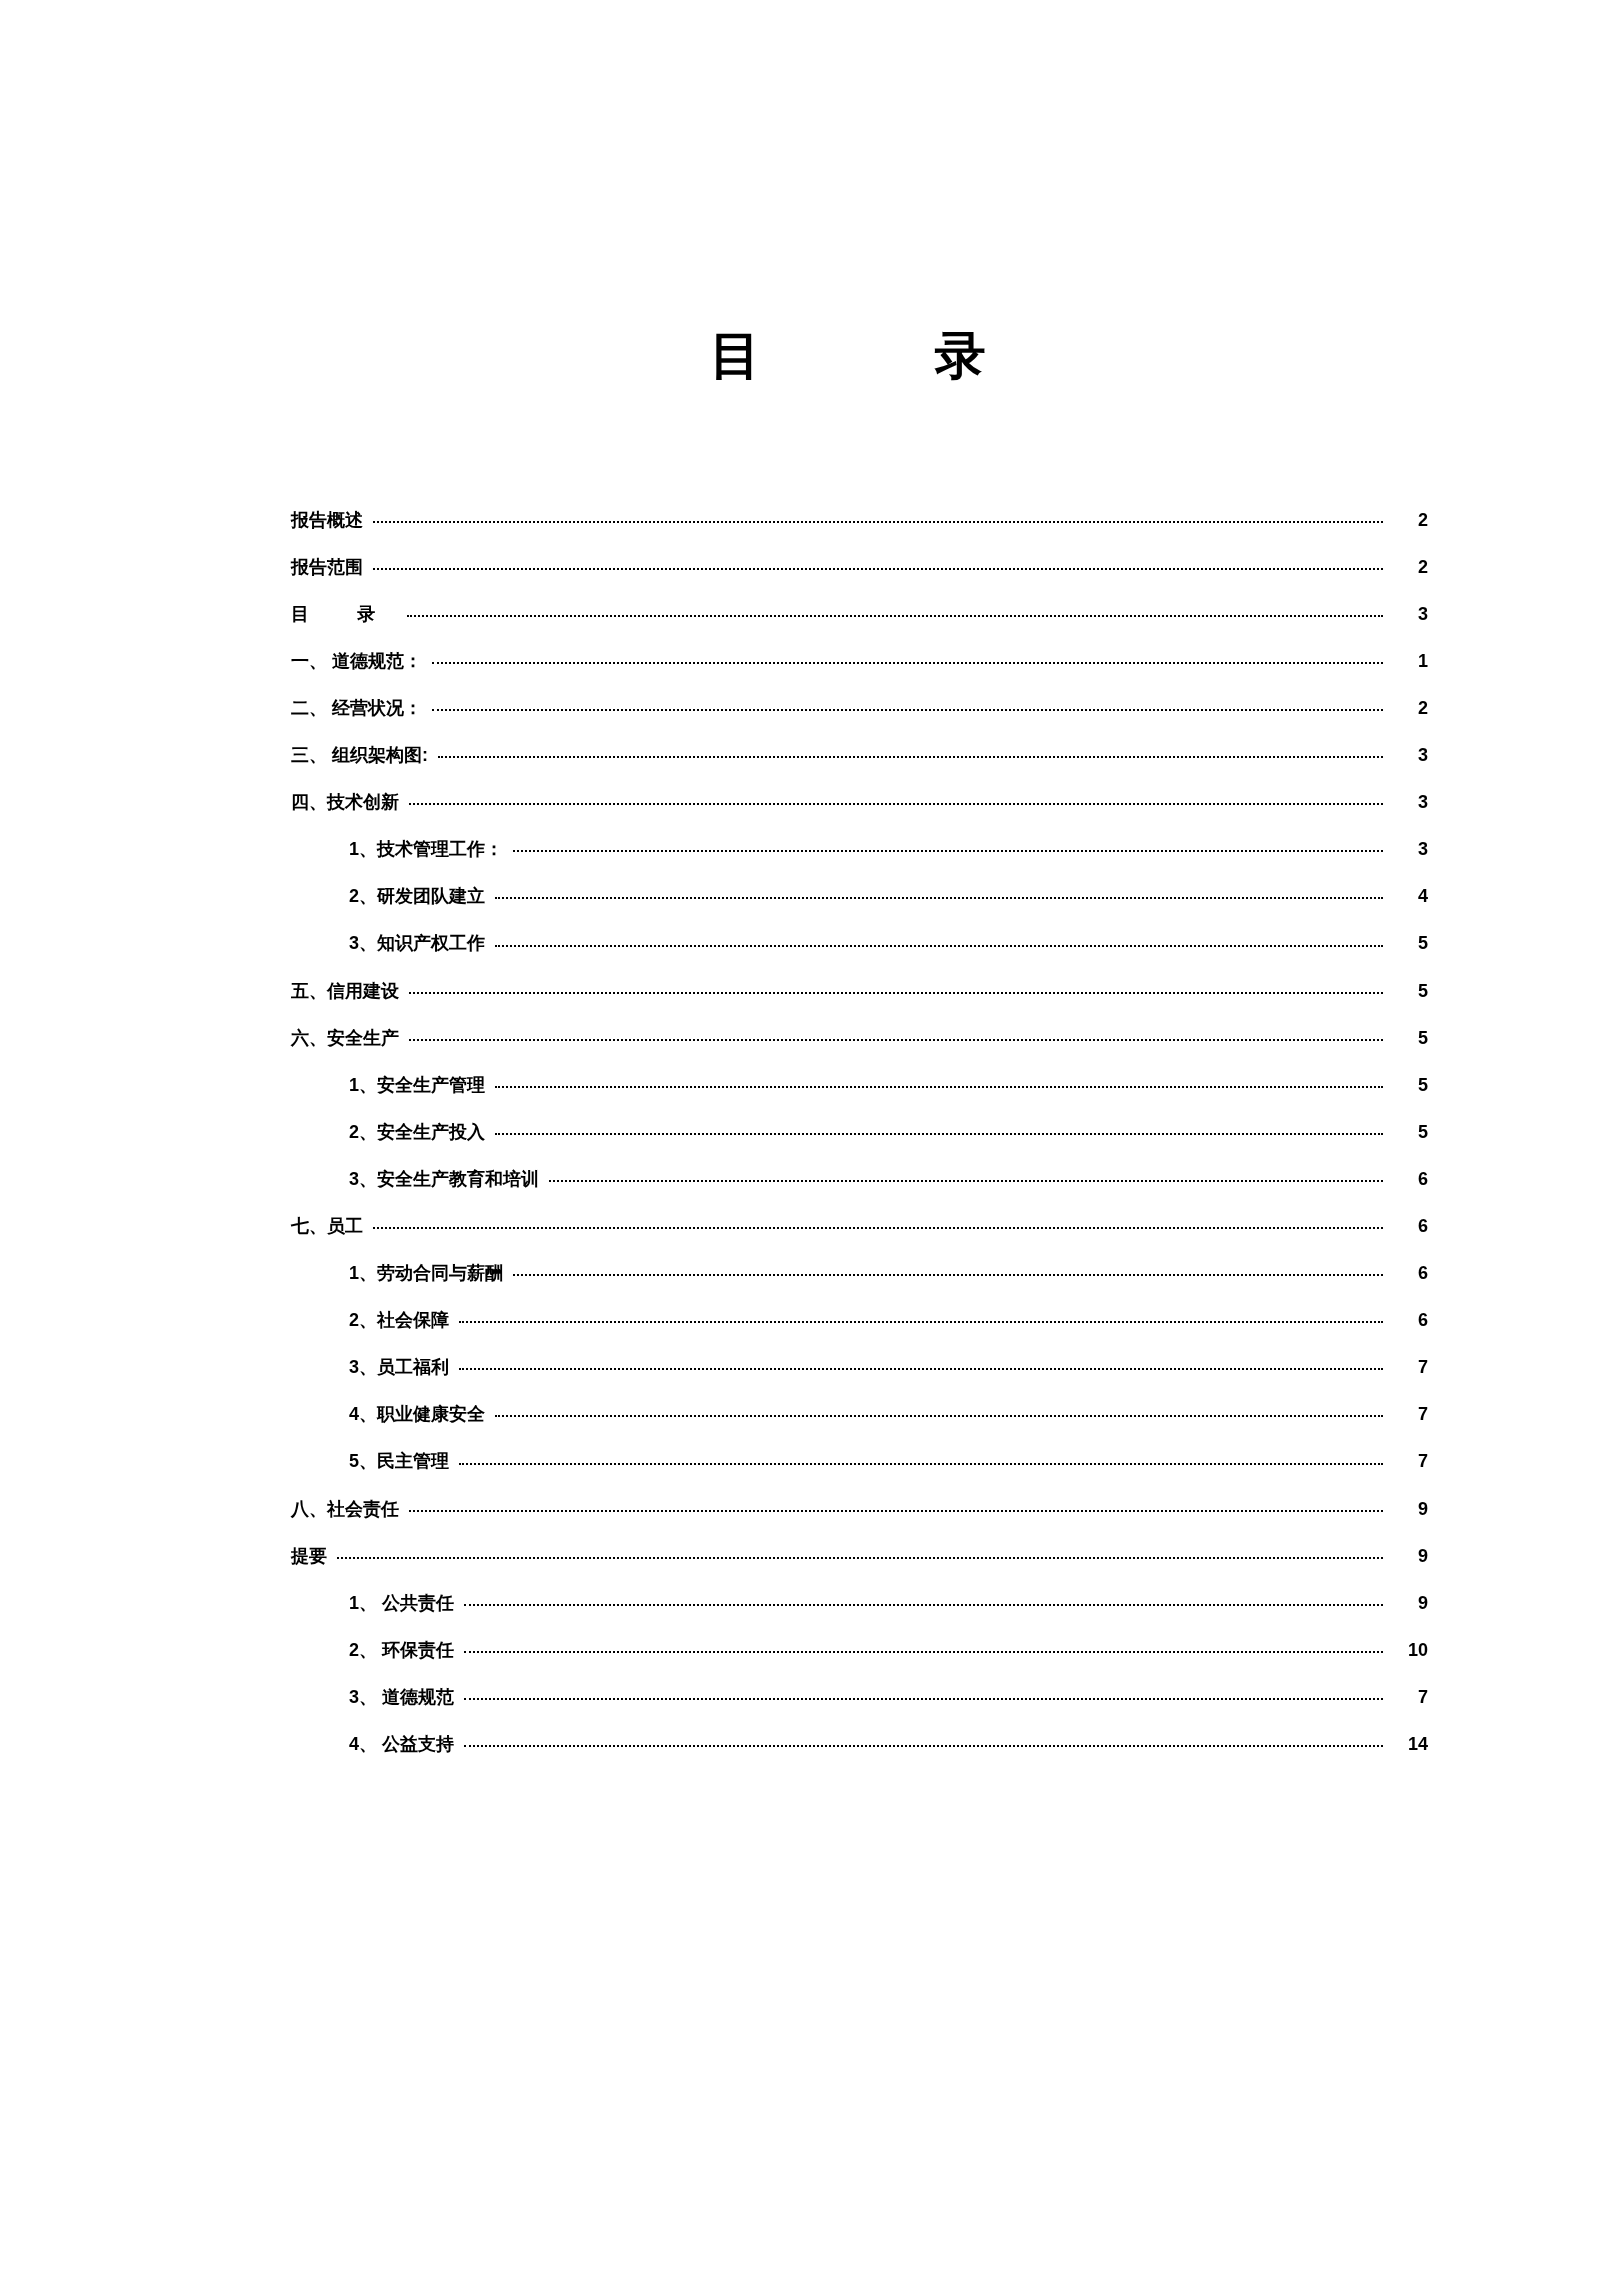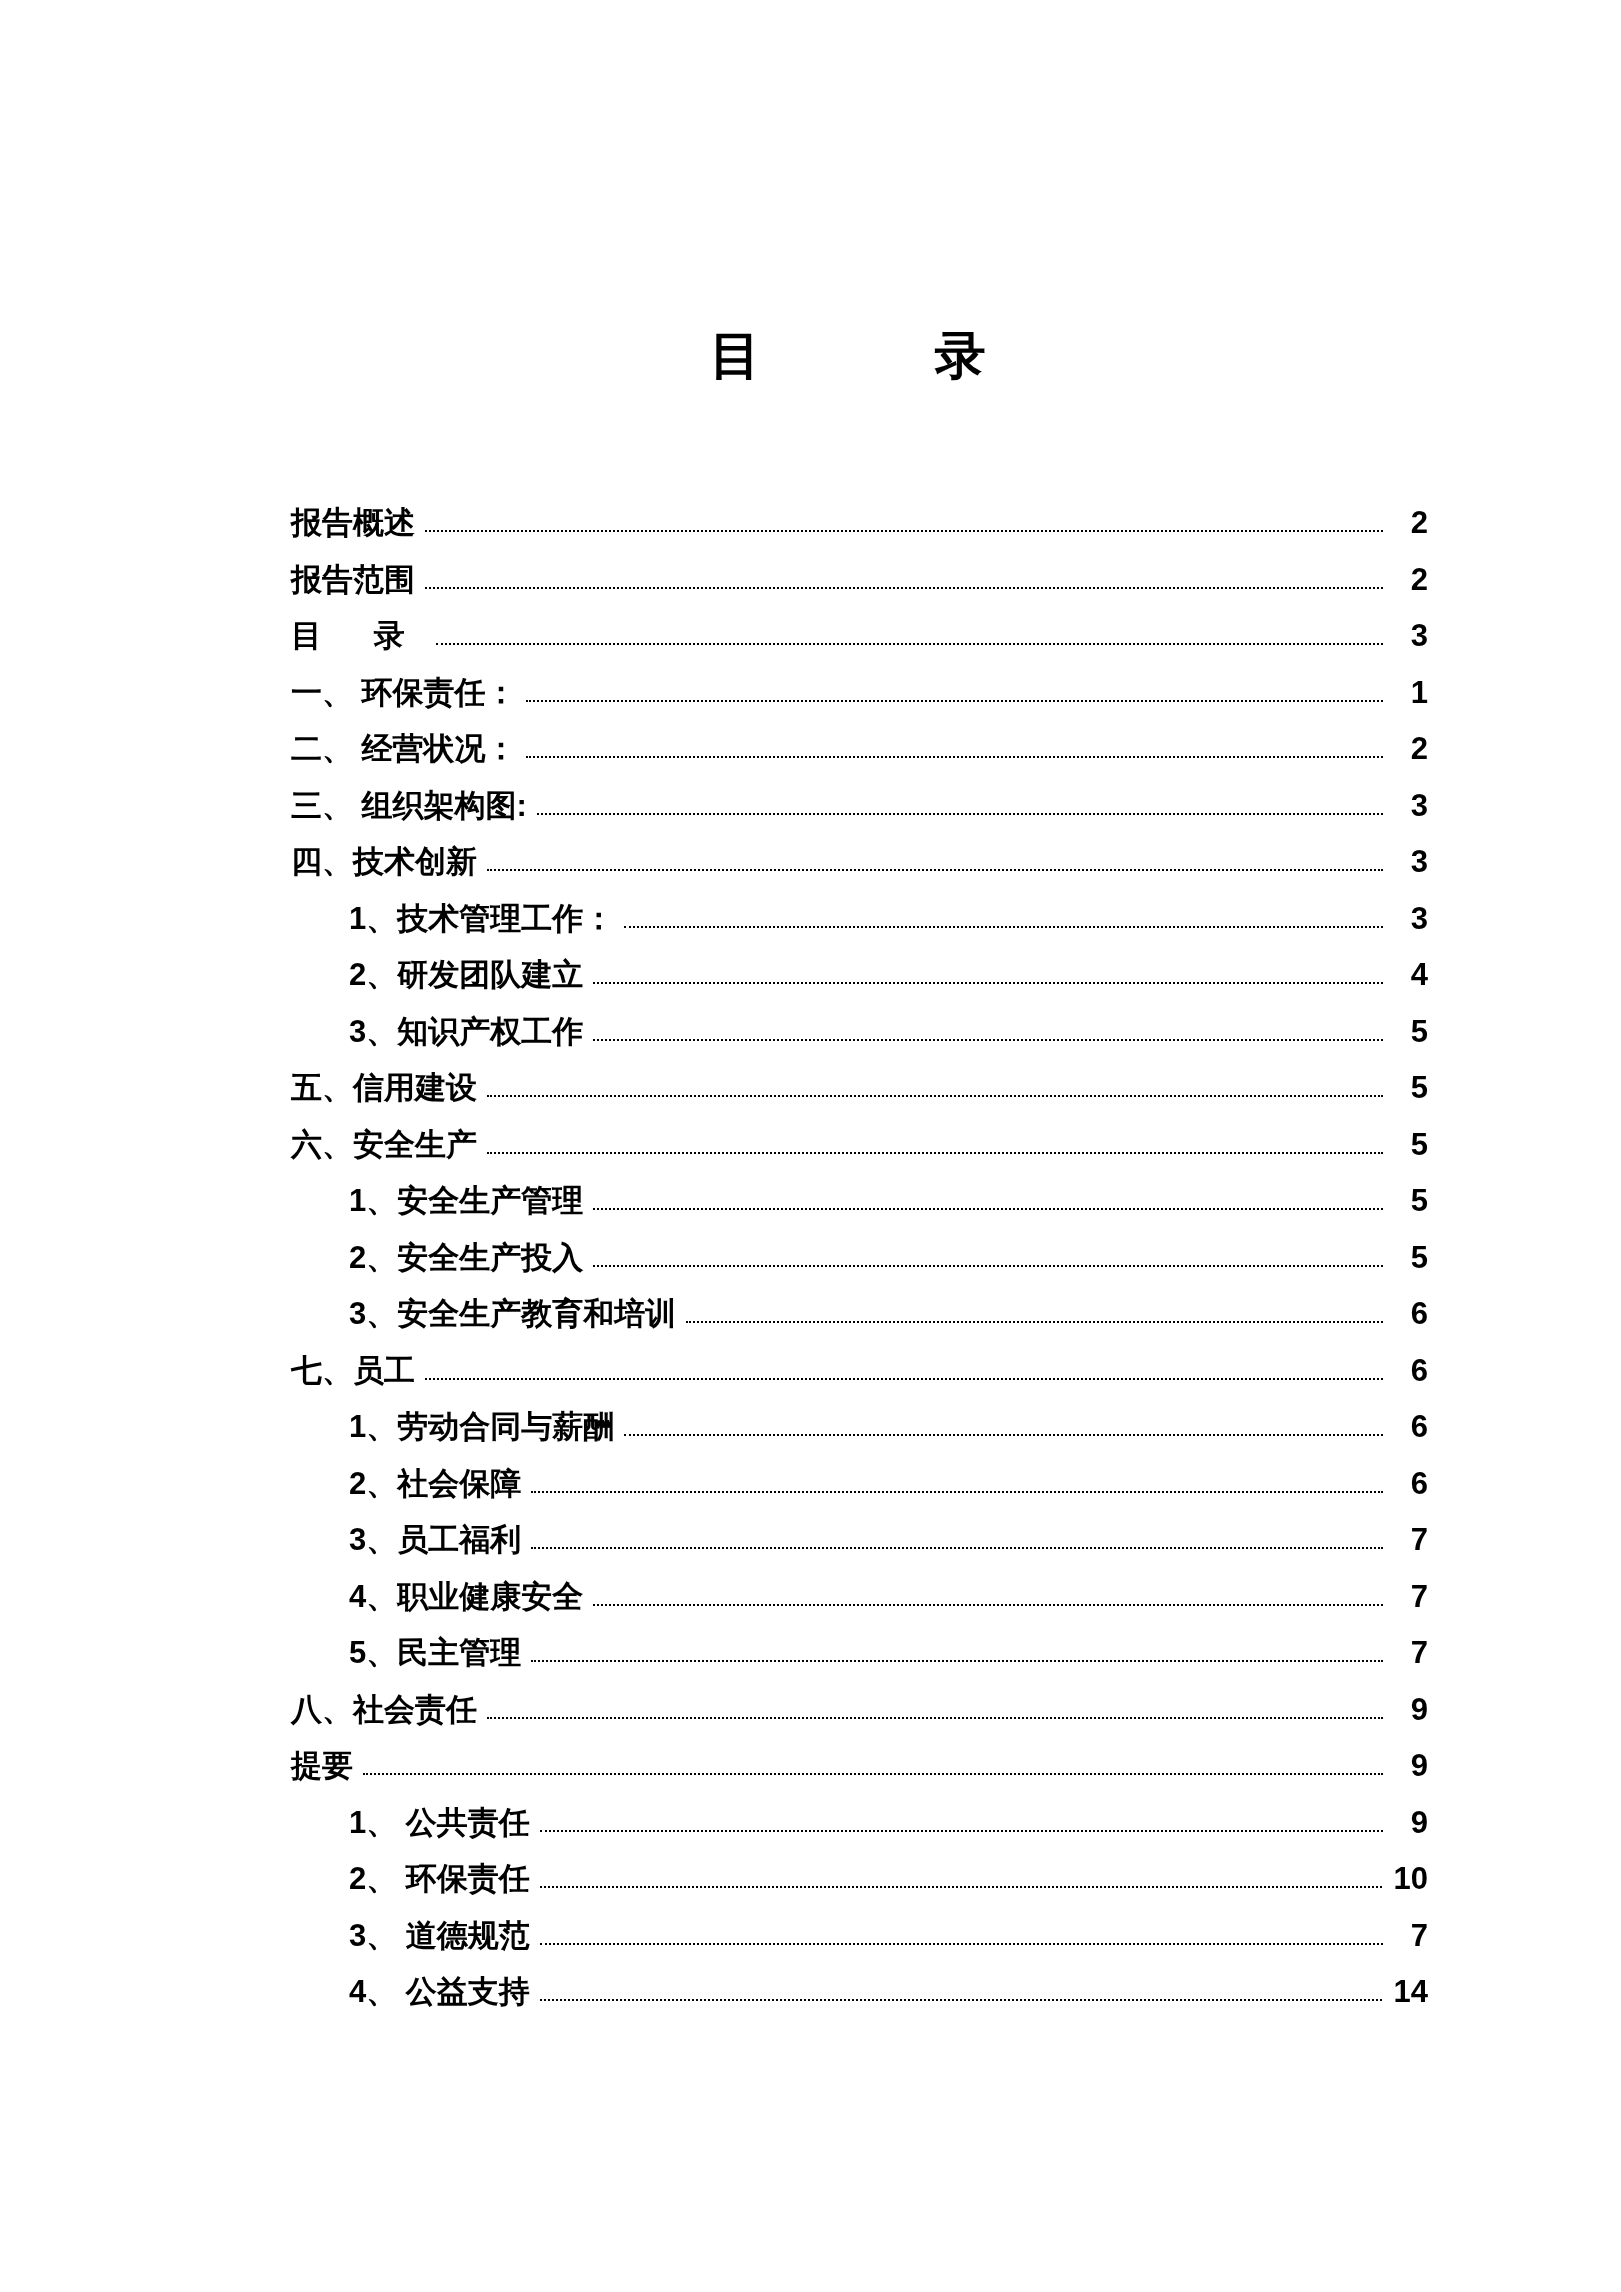--- a/index.html
+++ b/index.html
@@ -36,21 +36,21 @@
     white-space: pre;
   }
   .toc {
     margin-top: 116px;
   }
   .toc-entry {
     display: flex;
     align-items: flex-end;
     font-family: "Liberation Sans", "DejaVu Sans", sans-serif;
     font-weight: bold;
-    font-size: 31px;
+    font-size: 18px;
     line-height: 1;
     margin-bottom: 25.5px;
     white-space: nowrap;
   }
   .toc-entry .label {
     flex: 0 0 auto;
     padding-right: 9.8px;
   }
   .toc-entry .leader {
     flex: 1 1 auto;
@@ -96,21 +96,21 @@
           <span class="label">报告范围</span>
           <span class="leader"></span>
           <span class="pg">2</span>
         </div>
         <div class="toc-entry lvl-1">
           <span class="label sp-title">目    录</span>
           <span class="leader"></span>
           <span class="pg">3</span>
         </div>
         <div class="toc-entry lvl-1">
-          <span class="label">一、 环保责任：</span>
+          <span class="label">一、 道德规范：</span>
           <span class="leader"></span>
           <span class="pg">1</span>
         </div>
         <div class="toc-entry lvl-1">
           <span class="label">二、 经营状况：</span>
           <span class="leader"></span>
           <span class="pg">2</span>
         </div>
         <div class="toc-entry lvl-1">
           <span class="label">三、 组织架构图:</span>

